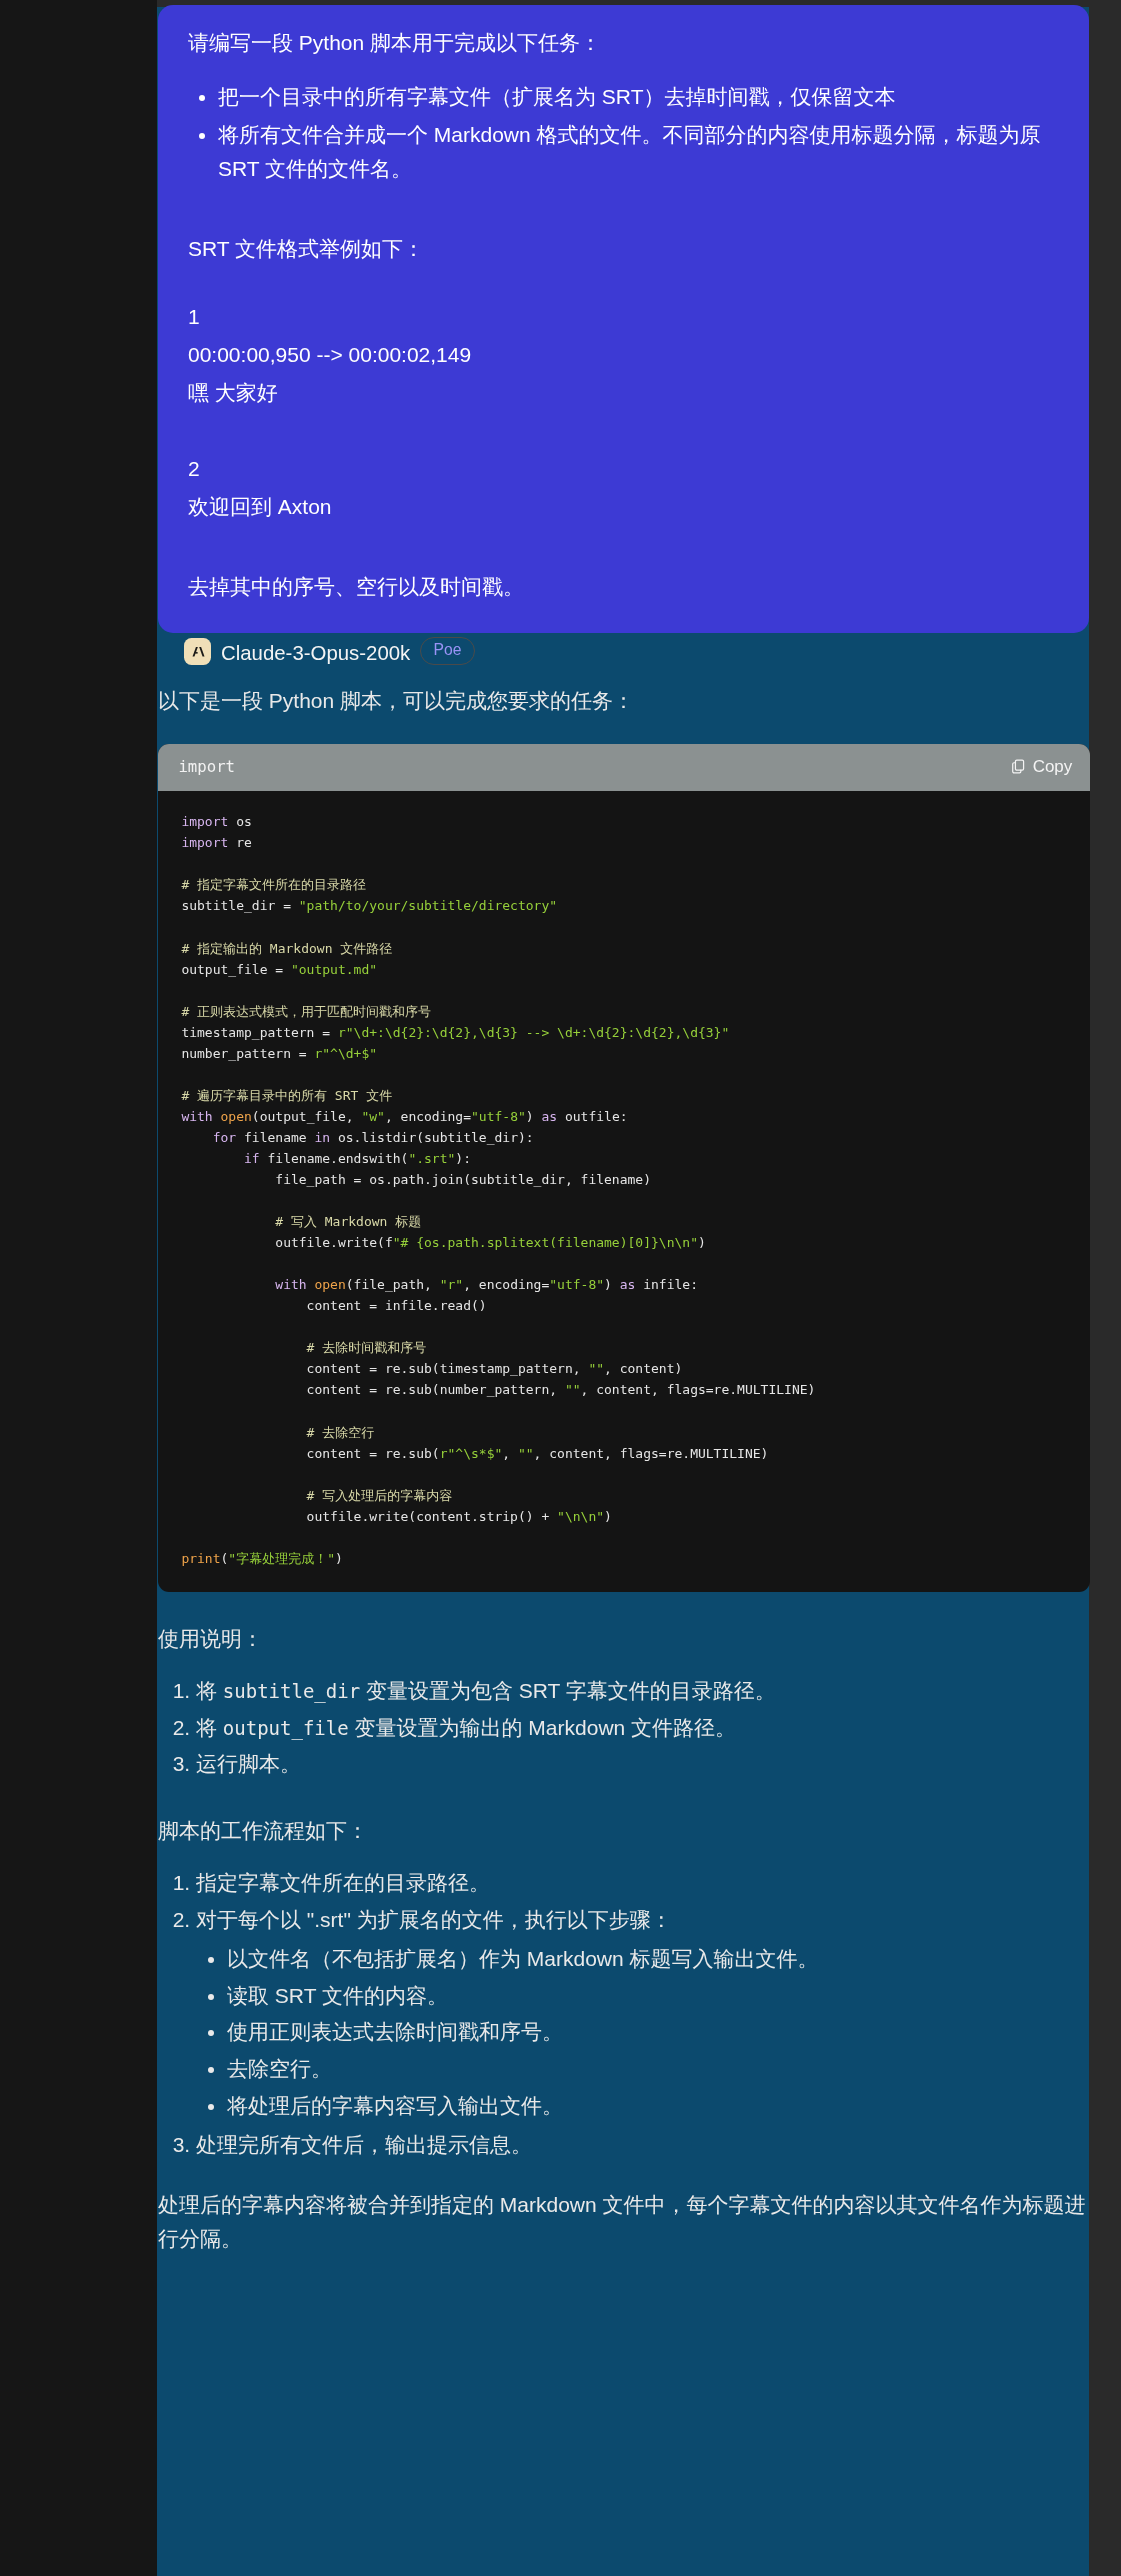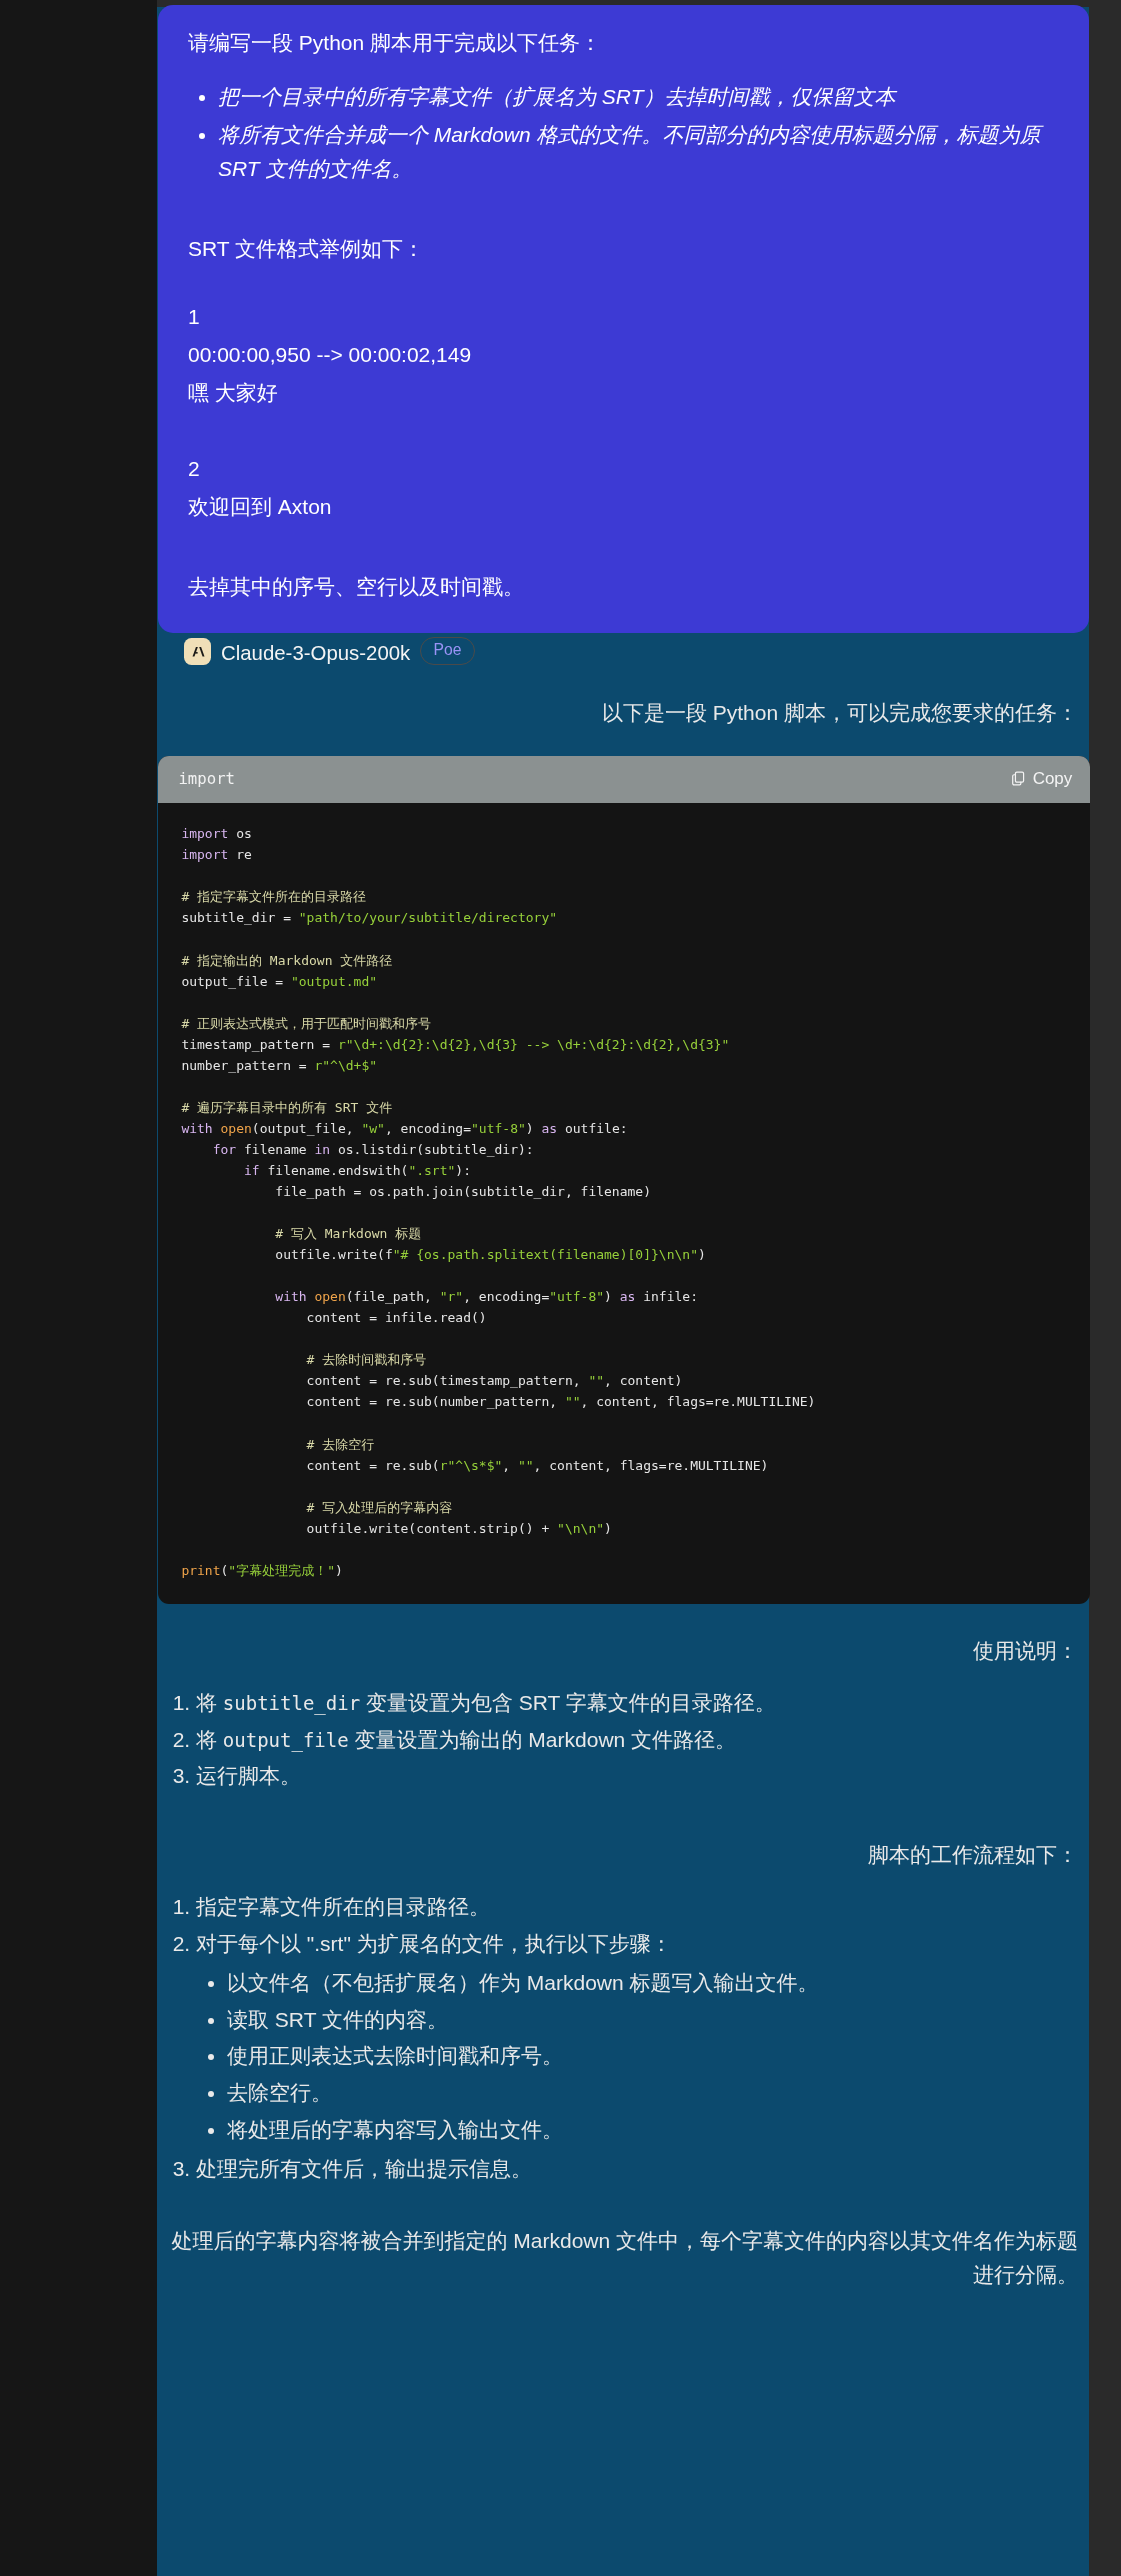--- a/index.html
+++ b/index.html
@@ -45,21 +45,20 @@
     border-radius: 15px;
     padding: 20.4px 30px 24.5px 30px;
     color: #ffffff;
     font-size: 21px;
     line-height: 1.62;
   }
   .user-bubble p { margin: 0 0 4.1px 0; }
   .user-bubble ul {
     margin: 20.4px 0 0 0;
     padding-left: 30px;
-    font-style: italic;
   }
   .user-bubble li { margin: 0 0 4.1px 0; }
   .gap-lg { height: 42px; }
   .gap-md { height: 29px; }
   .srt-line { margin: 0; }
 
   
   .bot-header {
     position: absolute;
     left: 158px;
@@ -95,21 +94,21 @@
   
   .bot-body {
     position: absolute;
     left: 158px;
     top: 684px;
     width: 932px;
     font-size: 21px;
     line-height: 1.62;
     color: #e9e9e9;
   }
-  .bot-body > p { margin: 12px; text-align: right; }
+  .bot-body > p { margin: 0; }
   .lead { margin-bottom: 26px !important; }
 
   
   .codeblock {
     background: #141414;
     border-radius: 11px;
     overflow: hidden;
     margin: 0 0 30px 0;
     width: 932px;
   }

